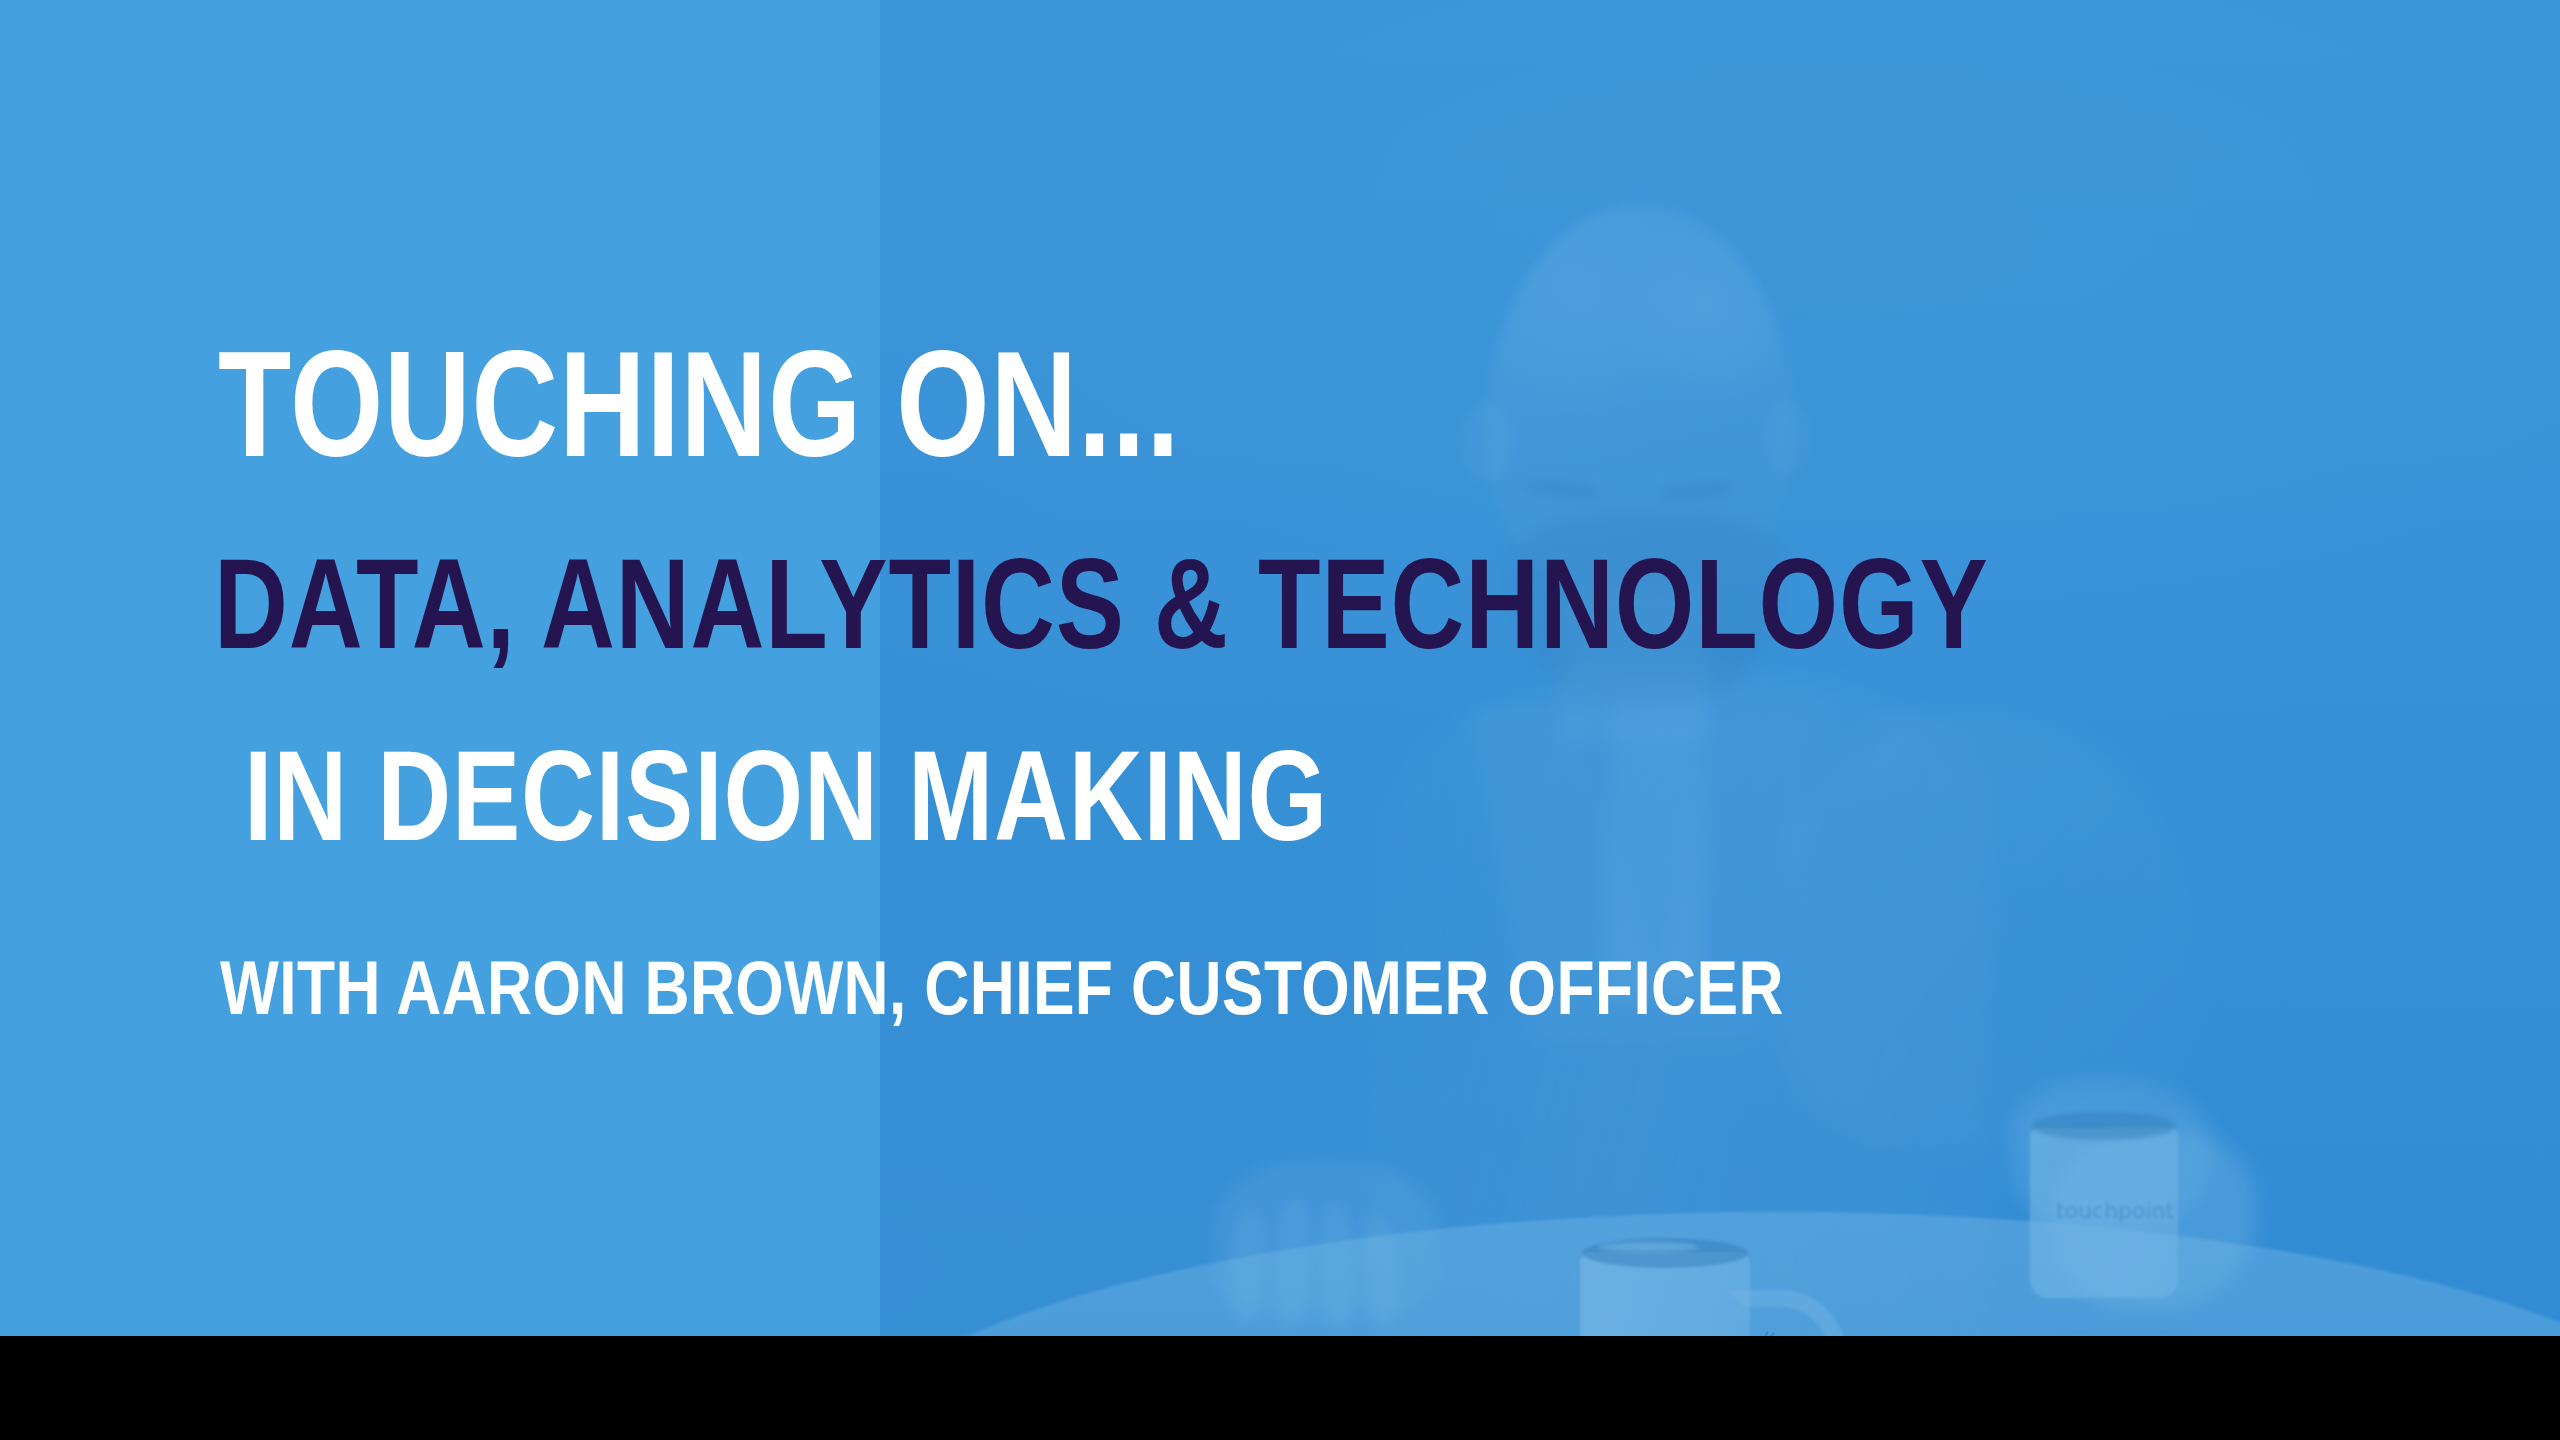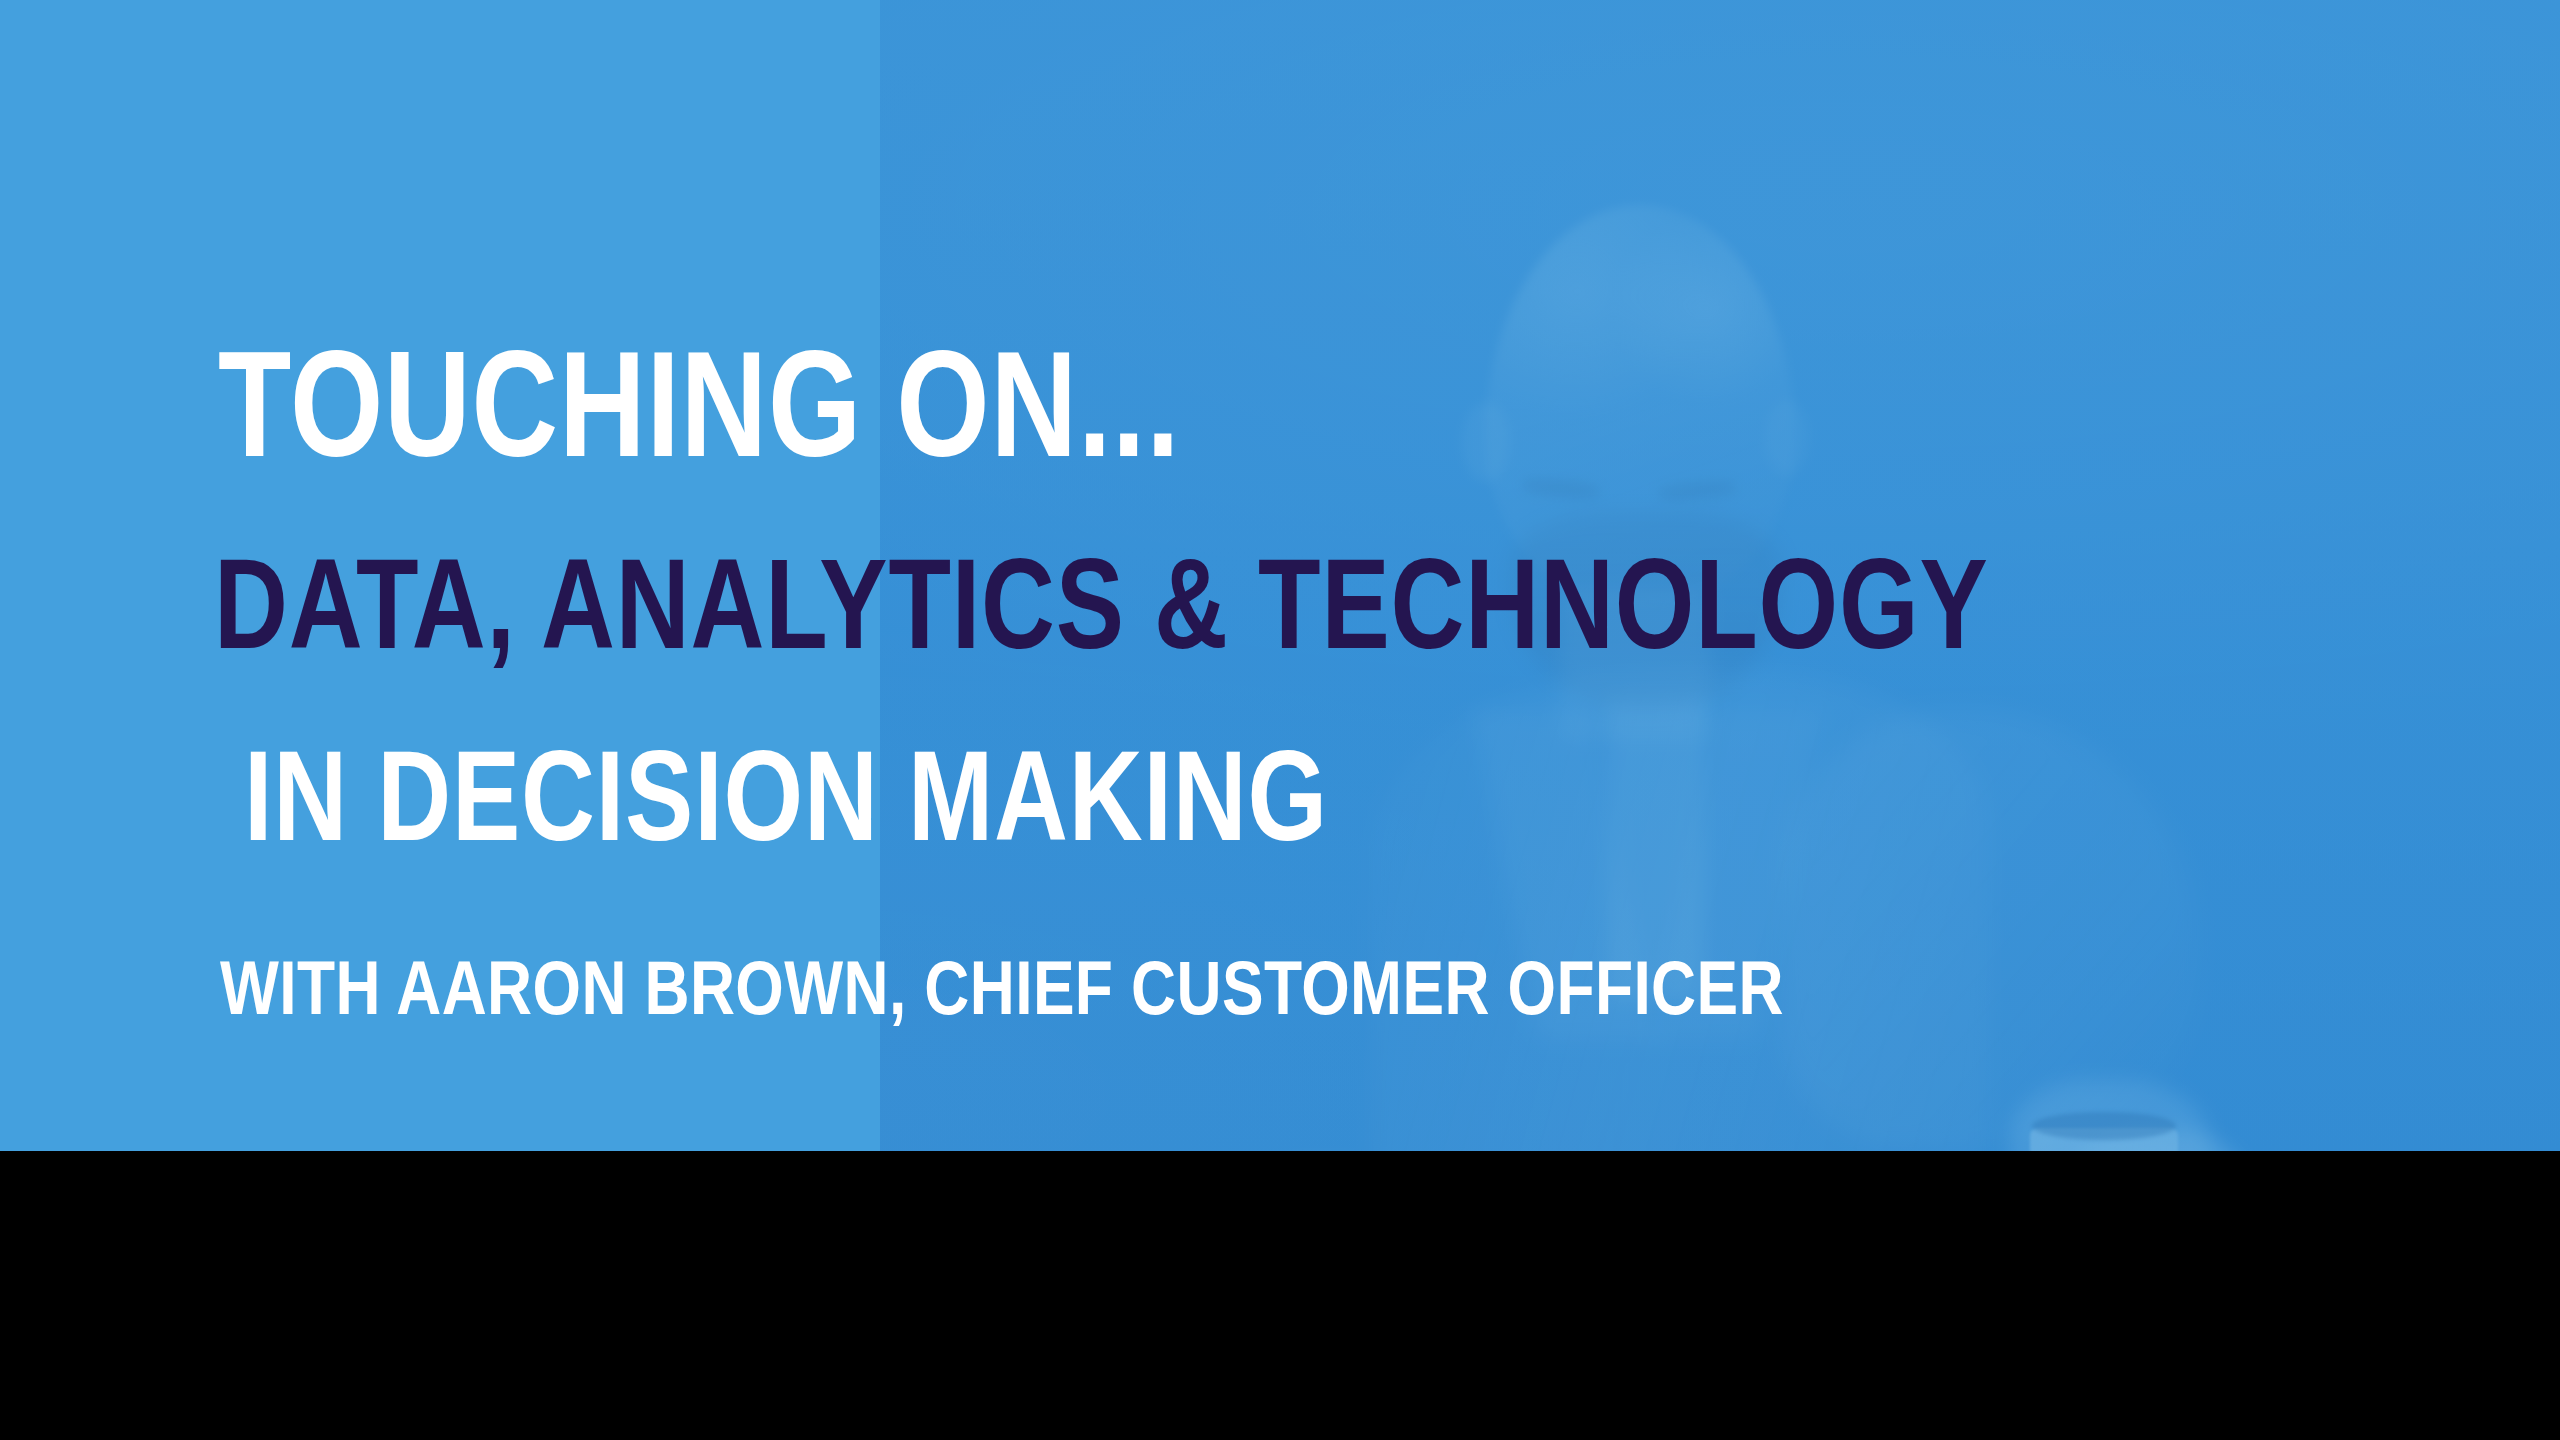--- a/index.html
+++ b/index.html
@@ -9,21 +9,21 @@
     background: #000;
   }
   body {
     font-family: "Liberation Sans", sans-serif;
   }
 
   
   .stage {
     position: relative;
     width: 2560px;
-    height: 1151px;
+    height: 1336px;
     overflow: hidden;
     background: #44a0de;
   }
 
   
   .photo-layer {
     position: absolute;
     inset: 0;
     overflow: hidden;
   }

